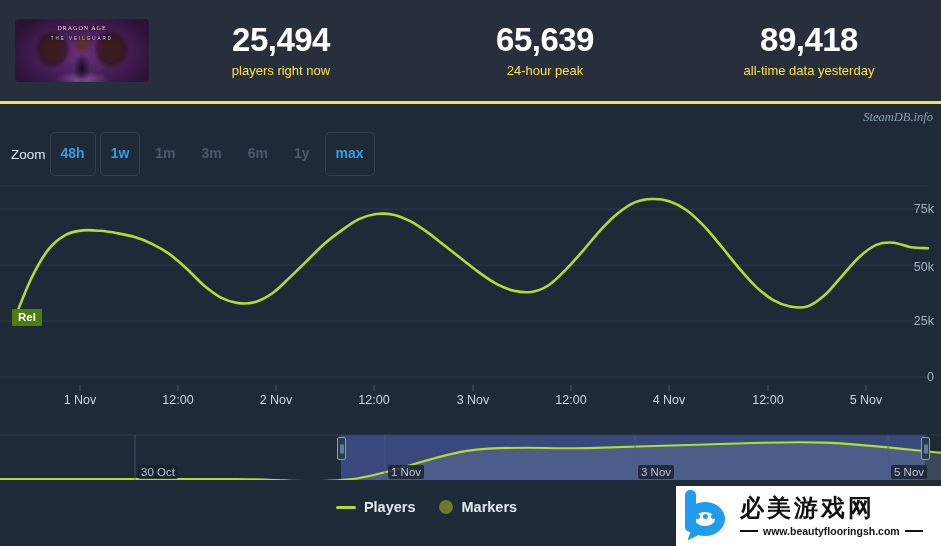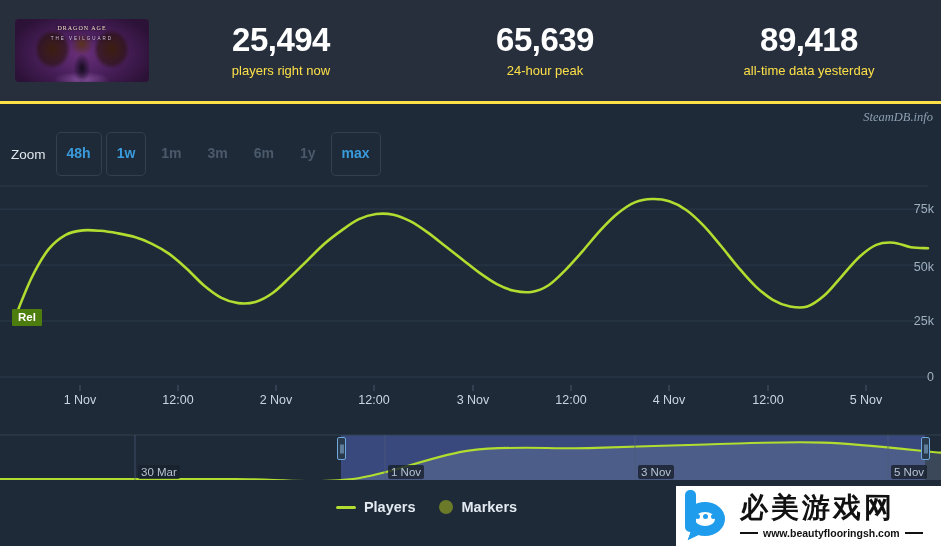--- a/index.html
+++ b/index.html
@@ -63,21 +63,21 @@
     display: flex; align-items: center;
     color: #8da0b2; font-size: 12.5px; font-style: italic;
     font-family: "Liberation Serif", serif;
   }
 
   
   .zoomrow {
     position: absolute; left: 0; top: 133px; width: 941px; height: 42px;
     display: flex; align-items: center; padding-left: 11px; gap: 4px;
   }
-  .zoom-label { color: #dfe6ec; font-size: 13.5px; margin-right: 6px; }
+  .zoom-label { color: #dfe6ec; font-size: 13.5px; }
   .zbtn {
     font-size: 14px; font-weight: bold; padding: 12px 10px;
     border-radius: 5px; border: 1px solid transparent; background: transparent;
     color: #4b5a6b; line-height: 1.25; cursor: pointer;
   }
   .zbtn.on { color: #3a9bdc; border-color: #33404f; }
 
   
   .plot { position: absolute; left: 0; top: 178px; width: 941px; height: 200px; }
   .plot svg, .nav svg, .axis svg { display: block; }
@@ -153,21 +153,21 @@
     background: #1f9ceb; transform: rotate(20deg);
     clip-path: polygon(0 0, 100% 0, 0 100%);
   }
   .wm-logo .dots {
     position: absolute; left: 15px; top: 24px; display: flex; gap: 3px;
   }
   .wm-logo .dots i { width: 5px; height: 5px; border-radius: 50%; background: #1f9ceb; }
   .wm-right { flex: 1; padding-left: 4px; }
   .wm-cn {
     font-family: "Liberation Serif", serif; font-weight: bold;
-    font-size: 28px; color: #111111; letter-spacing: 3px; line-height: 1;
+    font-size: 24px; color: #111111; letter-spacing: 3px; line-height: 1;
     white-space: nowrap;
   }
   .wm-url {
     margin-top: 5px; display: flex; align-items: center; gap: 5px;
     font-size: 10.5px; font-weight: bold; color: #111111; white-space: nowrap;
   }
   .wm-url .dash { display: block; width: 18px; height: 2px; background: #111; }
 </style>
 </head>
 <body>
@@ -266,21 +266,21 @@
       <path id="nav-line" fill="none" stroke="#b0dd2f" stroke-width="2.1" stroke-linejoin="round" d="M0.00,47.00C19.60,47.00 78.42,47.00 117.63,47.00C156.83,47.00 196.04,47.00 235.25,47.00C274.46,47.00 313.67,51.77 352.88,47.00C392.08,42.23 431.29,23.52 470.50,18.36C509.71,13.21 548.92,17.08 588.13,16.09C627.33,15.11 666.54,13.36 705.75,12.45C744.96,11.55 784.17,9.27 823.38,10.64C862.58,12.00 921.40,18.97 941.00,20.64"></path>
       <line x1="0" y1="3" x2="941" y2="3" stroke="#33404f" stroke-width="1"></line>
       <g id="nav-ticks">
           <line x1="135" x2="135" y1="3" y2="48" stroke="#4d5b78" stroke-width="1" opacity="0.7"></line>
           <line x1="385" x2="385" y1="3" y2="48" stroke="#4d5b78" stroke-width="1" opacity="0.7"></line>
           <line x1="635" x2="635" y1="3" y2="48" stroke="#4d5b78" stroke-width="1" opacity="0.7"></line>
           <line x1="888" x2="888" y1="3" y2="48" stroke="#4d5b78" stroke-width="1" opacity="0.7"></line>
         </g>
     </svg>
     <div id="navlabels">
-        <div class="navlabel" style="left: 138px;">30 Mar</div>
+        <div class="navlabel" style="left: 138px;">30 Oct</div>
         <div class="navlabel" style="left: 388px;">1 Nov</div>
         <div class="navlabel" style="left: 638px;">3 Nov</div>
         <div class="navlabel" style="left: 891px;">5 Nov</div>
       </div>
     <div class="handle" id="h-left" style="left: 337px;">
       <i></i>
     </div>
     <div class="handle" id="h-right" style="left: 921px;">
       <i></i>
     </div>

